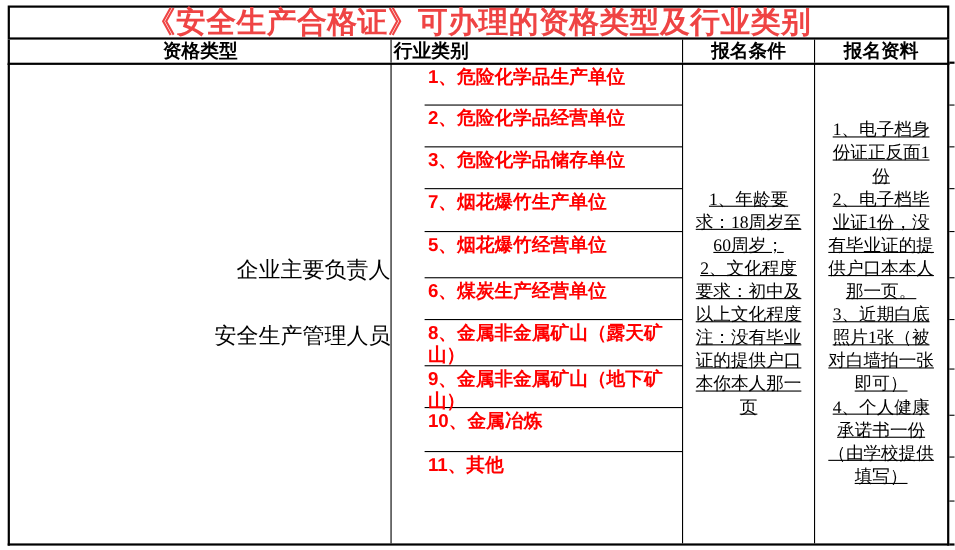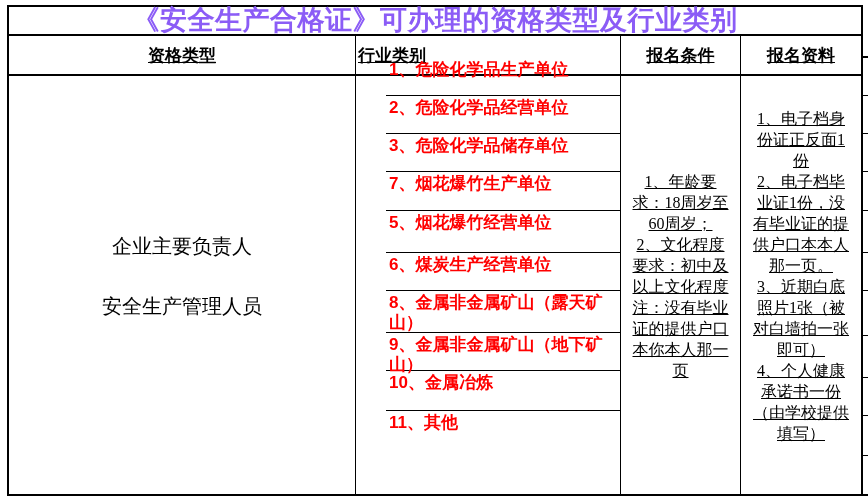--- a/index.html
+++ b/index.html
@@ -12,37 +12,37 @@
     position:absolute;left:7px;top:5px;width:856px;height:31px;
     box-sizing:border-box;border:2px solid #000;
     display:flex;align-items:center;justify-content:center;
   }
   .title-text{
     font-family:"Liberation Serif","DejaVu Serif",serif;
     font-weight:bold;font-size:27px;line-height:27px;letter-spacing:.5px;white-space:nowrap;
   }
   
   .header-row{
-    position:absolute;left:7px;top:36px;width:856px;height:40px;
+    position:absolute;left:7px;top:36px;width:856px;height:23px;
     box-sizing:border-box;border-left:2px solid #000;border-right:2px solid #000;border-bottom:2px solid #000;
-    display:flex;font-family:"Liberation Serif","DejaVu Serif",serif;font-weight:bold;font-size:17px;text-decoration:underline;
+    display:flex;font-family:"Liberation Serif","DejaVu Serif",serif;font-weight:bold;font-size:17px;
   }
   .hcell{display:flex;align-items:center;justify-content:center;box-sizing:border-box;}
   .hc1{width:346px;}
   .hc2{width:265px;border-left:1px solid #000;justify-content:flex-start;padding-left:2px;}
   .hc3{width:120px;border-left:1px solid #000;}
   .hc4{flex:1;border-left:1px solid #000;}
   
   .body-row{
     position:absolute;left:7px;top:58px;width:856px;height:438px;
     box-sizing:border-box;border-left:2px solid #000;border-right:2px solid #000;border-bottom:2px solid #000;
     display:flex;
   }
   .bc1{
-    width:346px;display:flex;flex-direction:column;align-items:center;justify-content:center;gap:38px;
+    width:346px;display:flex;flex-direction:column;align-items:flex-end;justify-content:center;gap:38px;
     font-family:"Liberation Serif","DejaVu Serif",serif;font-size:20px;line-height:22px;text-align:center;
   }
   .bc2{width:265px;border-left:1px solid #000;display:flex;flex-direction:column;box-sizing:border-box;padding-left:30px;}
   .industry-row{
     box-sizing:border-box;border-bottom:1px solid #000;
     color:var(--red);font-weight:bold;font-size:17px;line-height:20px;
     padding:2px 2px 0 3px;white-space:pre-line;
   }
   .industry-row:last-child{border-bottom:none;}
   .bc3,.bc4{
@@ -56,21 +56,21 @@
   
   .stub{position:absolute;left:863px;width:5px;height:1px;background:#000;}
   .stub.thick{height:2px;}
 </style>
 </head>
 <body>
 
 <div class="canvas" style="--red:#ff0000;">
 
   <div class="title-row">
-    <span class="title-text" style="color:#8b5cf6;">《安全生产合格证》可办理的资格类型及行业类别</span>
+    <span class="title-text" style="color:#ef4444;">《安全生产合格证》可办理的资格类型及行业类别</span>
   </div>
 
   <div class="header-row">
     <div class="hcell hc1">资格类型</div>
     <div class="hcell hc2">行业类别</div>
     <div class="hcell hc3">报名条件</div>
     <div class="hcell hc4">报名资料</div>
   </div>
 
   <div class="body-row">

